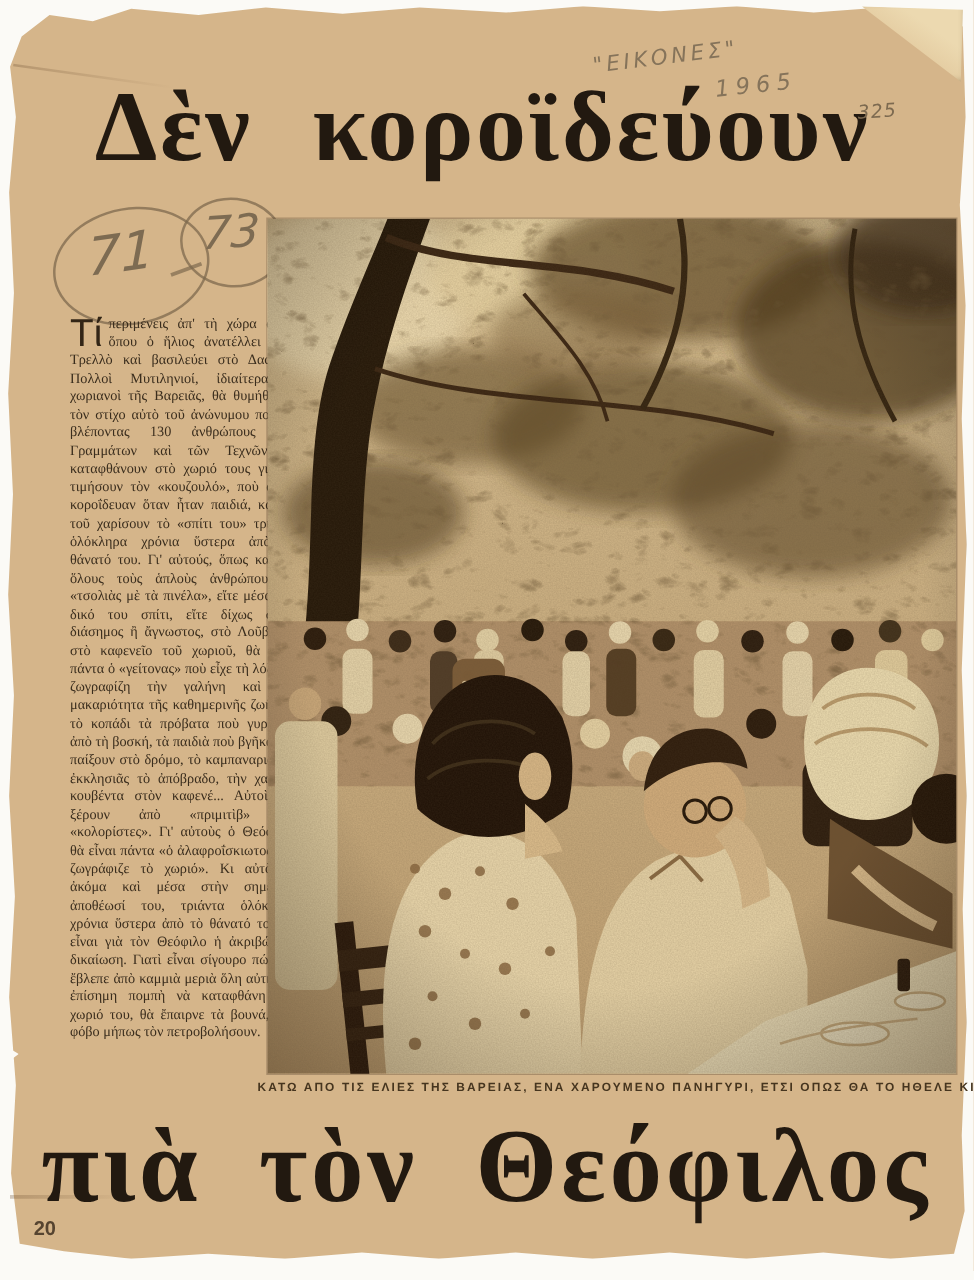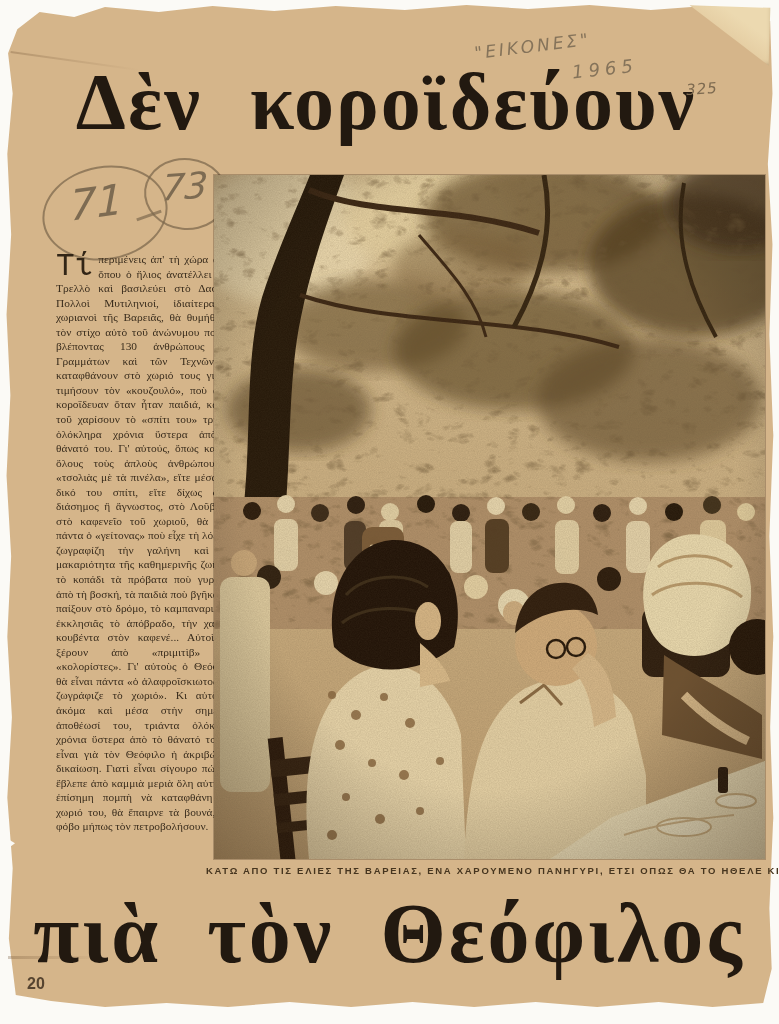--- a/index.html
+++ b/index.html
@@ -70,21 +70,21 @@
   .pencil-dash{position:absolute;left:96px;top:58px;width:26px;height:3px;
     background:rgba(125,105,78,.7);transform:rotate(-20deg);}
   
   .article{
     position:absolute;left:56px;top:252px;width:182px;
     font-size:11.4px;line-height:14.55px;color:#3a2d1d;
     text-align:justify;font-family:"Liberation Serif", serif;
   }
   .article .dropcap{
     float:left;font-size:31px;line-height:26px;padding:2px 5px 0 0;color:#30241​4;
-    font-family:Liberation Mono, monospace;color:#322516;
+    font-family:Liberation Sans, sans-serif;color:#322516;
   }
   
   .photo{
     position:absolute;left:214px;top:175px;width:551px;height:684px;
     box-shadow:0 0 0 1px rgba(40,25,10,.25);
   }
   .photo svg{display:block;width:100%;height:100%;}
   
   .caption{
     position:absolute;left:206px;top:865px;width:560px;

